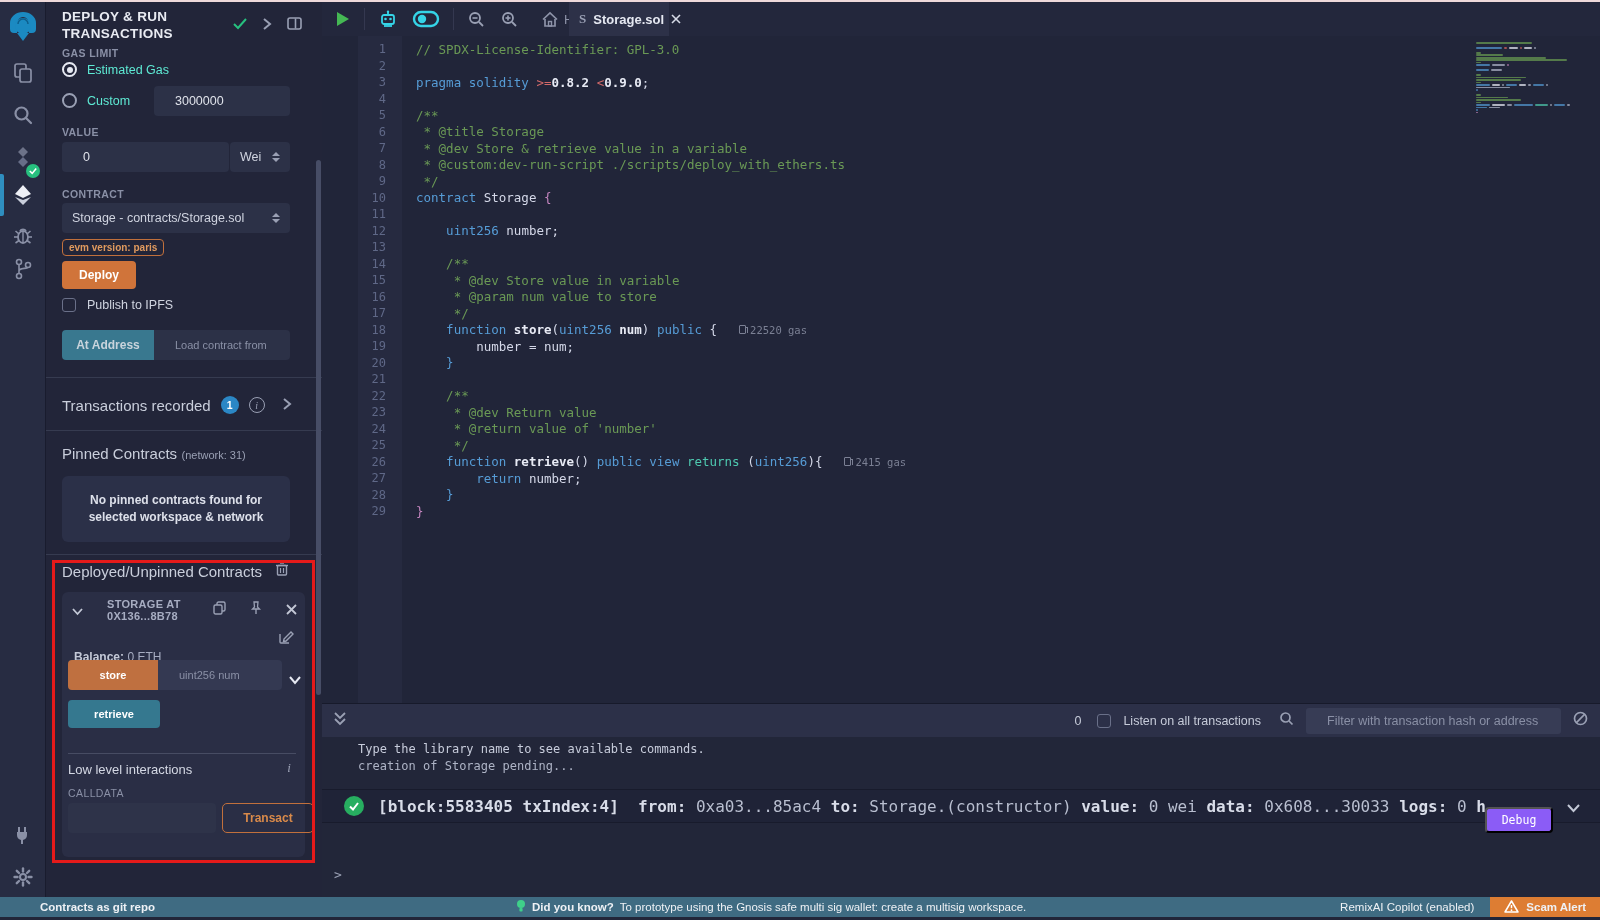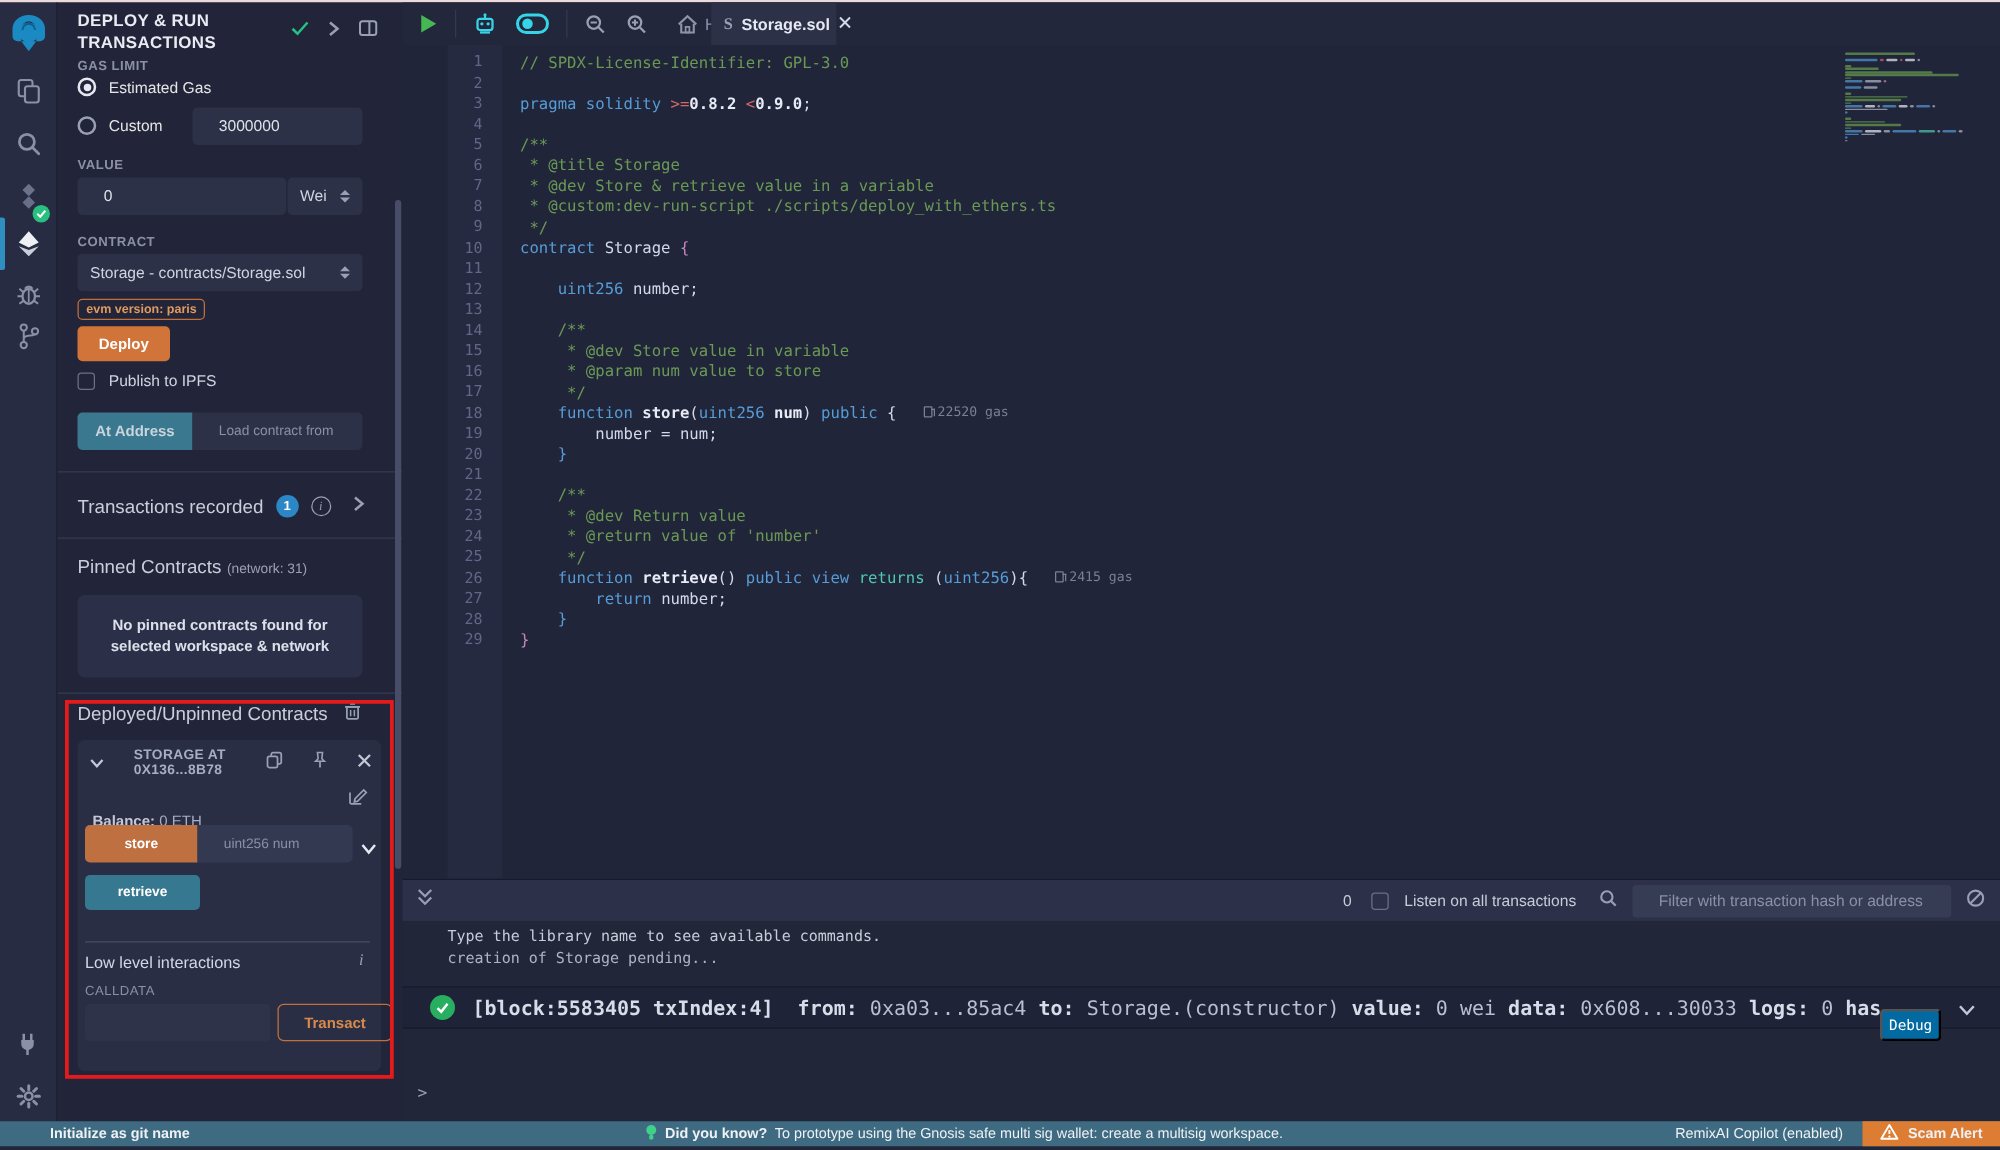--- a/index.html
+++ b/index.html
@@ -15,21 +15,21 @@
   .rail-item { position:absolute; left:0; width:46px; height:38px; display:flex; align-items:center; justify-content:center; }
   .rail-item svg { display:block; }
   .rail-active-bar { position:absolute; left:0; top:172px; width:4px; height:42px; background:#2f8fc0; border-radius:0 2px 2px 0; }
   .badge-check { position:absolute; width:14px; height:14px; border-radius:50%; background:#27c07f; display:flex; align-items:center; justify-content:center; }
 
   
   .panel { position:absolute; top:2px; left:46px; width:276px; height:895px; background:#222539; overflow:hidden; }
   .panel-title { position:absolute; left:16px; top:6px; width:180px; color:#e9ebf2; font-size:13.5px; font-weight:bold; letter-spacing:.3px; line-height:17px; }
   .panel-hdr-icons { position:absolute; top:14px; right:20px; display:flex; gap:16px; align-items:center; }
   .lbl { position:absolute; left:16px; color:#8a90a6; font-size:10.5px; font-weight:bold; letter-spacing:.4px; }
-  .radio-row { position:absolute; left:16px; display:flex; align-items:center; gap:10px; color:#e5e5e5; font-size:12.5px; }
+  .radio-row { position:absolute; left:16px; display:flex; align-items:center; gap:10px; color:#5eead4; font-size:12.5px; }
   .radio { width:15px; height:15px; border-radius:50%; border:2px solid #9aa0b4; background:transparent; }
   .radio.sel { border-color:#e6e9f2; display:flex; align-items:center; justify-content:center; }
   .radio.sel::after { content:""; width:6px; height:6px; border-radius:50%; background:#e6e9f2; }
   .inp { background:#2c3147; border:none; outline:none; color:#dfe2ea; font-size:12.5px; border-radius:4px; padding:0 21px; font-family:"Liberation Sans",sans-serif; }
   .inp::placeholder { color:#8a90a6; }
   .sel-box { background:#2c3147; border-radius:4px; color:#d0d4e0; font-size:12.5px; display:flex; align-items:center; padding:0 10px; }
   .updown { margin-left:auto; display:flex; flex-direction:column; gap:2px; align-items:center; }
   .updown i { width:0; height:0; border-left:4px solid transparent; border-right:4px solid transparent; display:block; }
   .updown .up { border-bottom:4px solid #9aa0b4; }
   .updown .dn { border-top:4px solid #9aa0b4; }
@@ -93,21 +93,21 @@
   .term-right { margin-left:auto; display:flex; align-items:center; gap:12px; }
   .listen-lbl { color:#c6cbd9; font-size:12.5px; }
   .listen-count { color:#c6cbd9; font-size:12.5px; margin-right:4px; }
   .filter-inp { width:255px; height:26px; background:#373c55; border-radius:3px; font-size:12.5px; }
   .term-body { position:absolute; top:735px; left:0; width:1278px; height:160px; background:#222639; font-family:"DejaVu Sans Mono",monospace; }
   .term-line { position:absolute; left:36px; color:#c7ccdb; font-size:12px; white-space:pre; }
   .tx-row { position:absolute; top:52px; left:0; width:1278px; height:34px; background:#1f2337; border-top:1px solid #181b2c; border-bottom:1px solid #181b2c; display:flex; align-items:center; padding:0 12px; }
   .tx-check { width:20px; height:20px; border-radius:50%; background:#27ae60; display:flex; align-items:center; justify-content:center; margin:0 14px 0 10px; flex:none; }
   .tx-text { font-size:16px; color:#b9bfd0; white-space:pre; overflow:hidden; }
   .tx-text .b { font-weight:bold; color:#d8dce8; }
-  .debug-btn { margin-left:auto; width:49px; height:26px; background:#0369a1; color:#fff; font-size:11.5px; border-radius:4px; flex:none; font-family:"DejaVu Sans Mono",monospace;margin-top:28px; }
+  .debug-btn { margin-left:auto; width:68px; height:26px; background:#8b5cf6; color:#fff; font-size:11.5px; border-radius:4px; flex:none; font-family:"DejaVu Sans Mono",monospace;margin-top:28px; }
   .term-prompt { position:absolute; left:12px; top:130px; color:#9aa0b4; font-size:13px; }
 
   
   .statusbar { position:absolute; top:897px; left:0; width:1600px; height:20px; background:#3f6b82; display:flex; align-items:center; color:#eef1f5; font-size:11.5px; }
   .sb-left { margin-left:40px; font-weight:bold; }
   .sb-center { position:absolute; left:516px; display:flex; align-items:center; gap:6px; }
   .sb-right { margin-left:auto; display:flex; align-items:center; height:100%; }
   .copilot { margin-right:16px; }
   .scam { height:100%; background:#dd7d33; display:flex; align-items:center; gap:7px; padding:0 14px; font-weight:bold; }
   svg { overflow:visible; }
@@ -561,21 +561,21 @@
         <button class="debug-btn">Debug</button>
         <span style="margin:0 8px 0 14px;"><svg width="13" height="8" viewBox="0 0 13 8">
               <polyline points="1,1 6.5,7 12,1" fill="none" stroke="#c3c8d6" stroke-width="2"></polyline>
             </svg></span>
       </div>
       <div class="term-prompt">&gt;</div>
     </div>
   </div>
 
   <div class="statusbar">
-    <span class="sb-left">Initialize as git name</span>
+    <span class="sb-left">Contracts as git repo</span>
     <span class="sb-center">
       <span><svg width="10" height="14" viewBox="0 0 10 14">
             <circle cx="5" cy="5" r="4" fill="#3fd08a"></circle>
             <rect x="3.4" y="9" width="3.2" height="3.5" rx="1" fill="#3fd08a"></rect>
           </svg></span>
       <b>Did you know?</b>
       <span>To prototype using the Gnosis safe multi sig wallet: create a multisig workspace.</span>
     </span>
     <span class="sb-right">
       <span class="copilot">RemixAI Copilot (enabled)</span>

